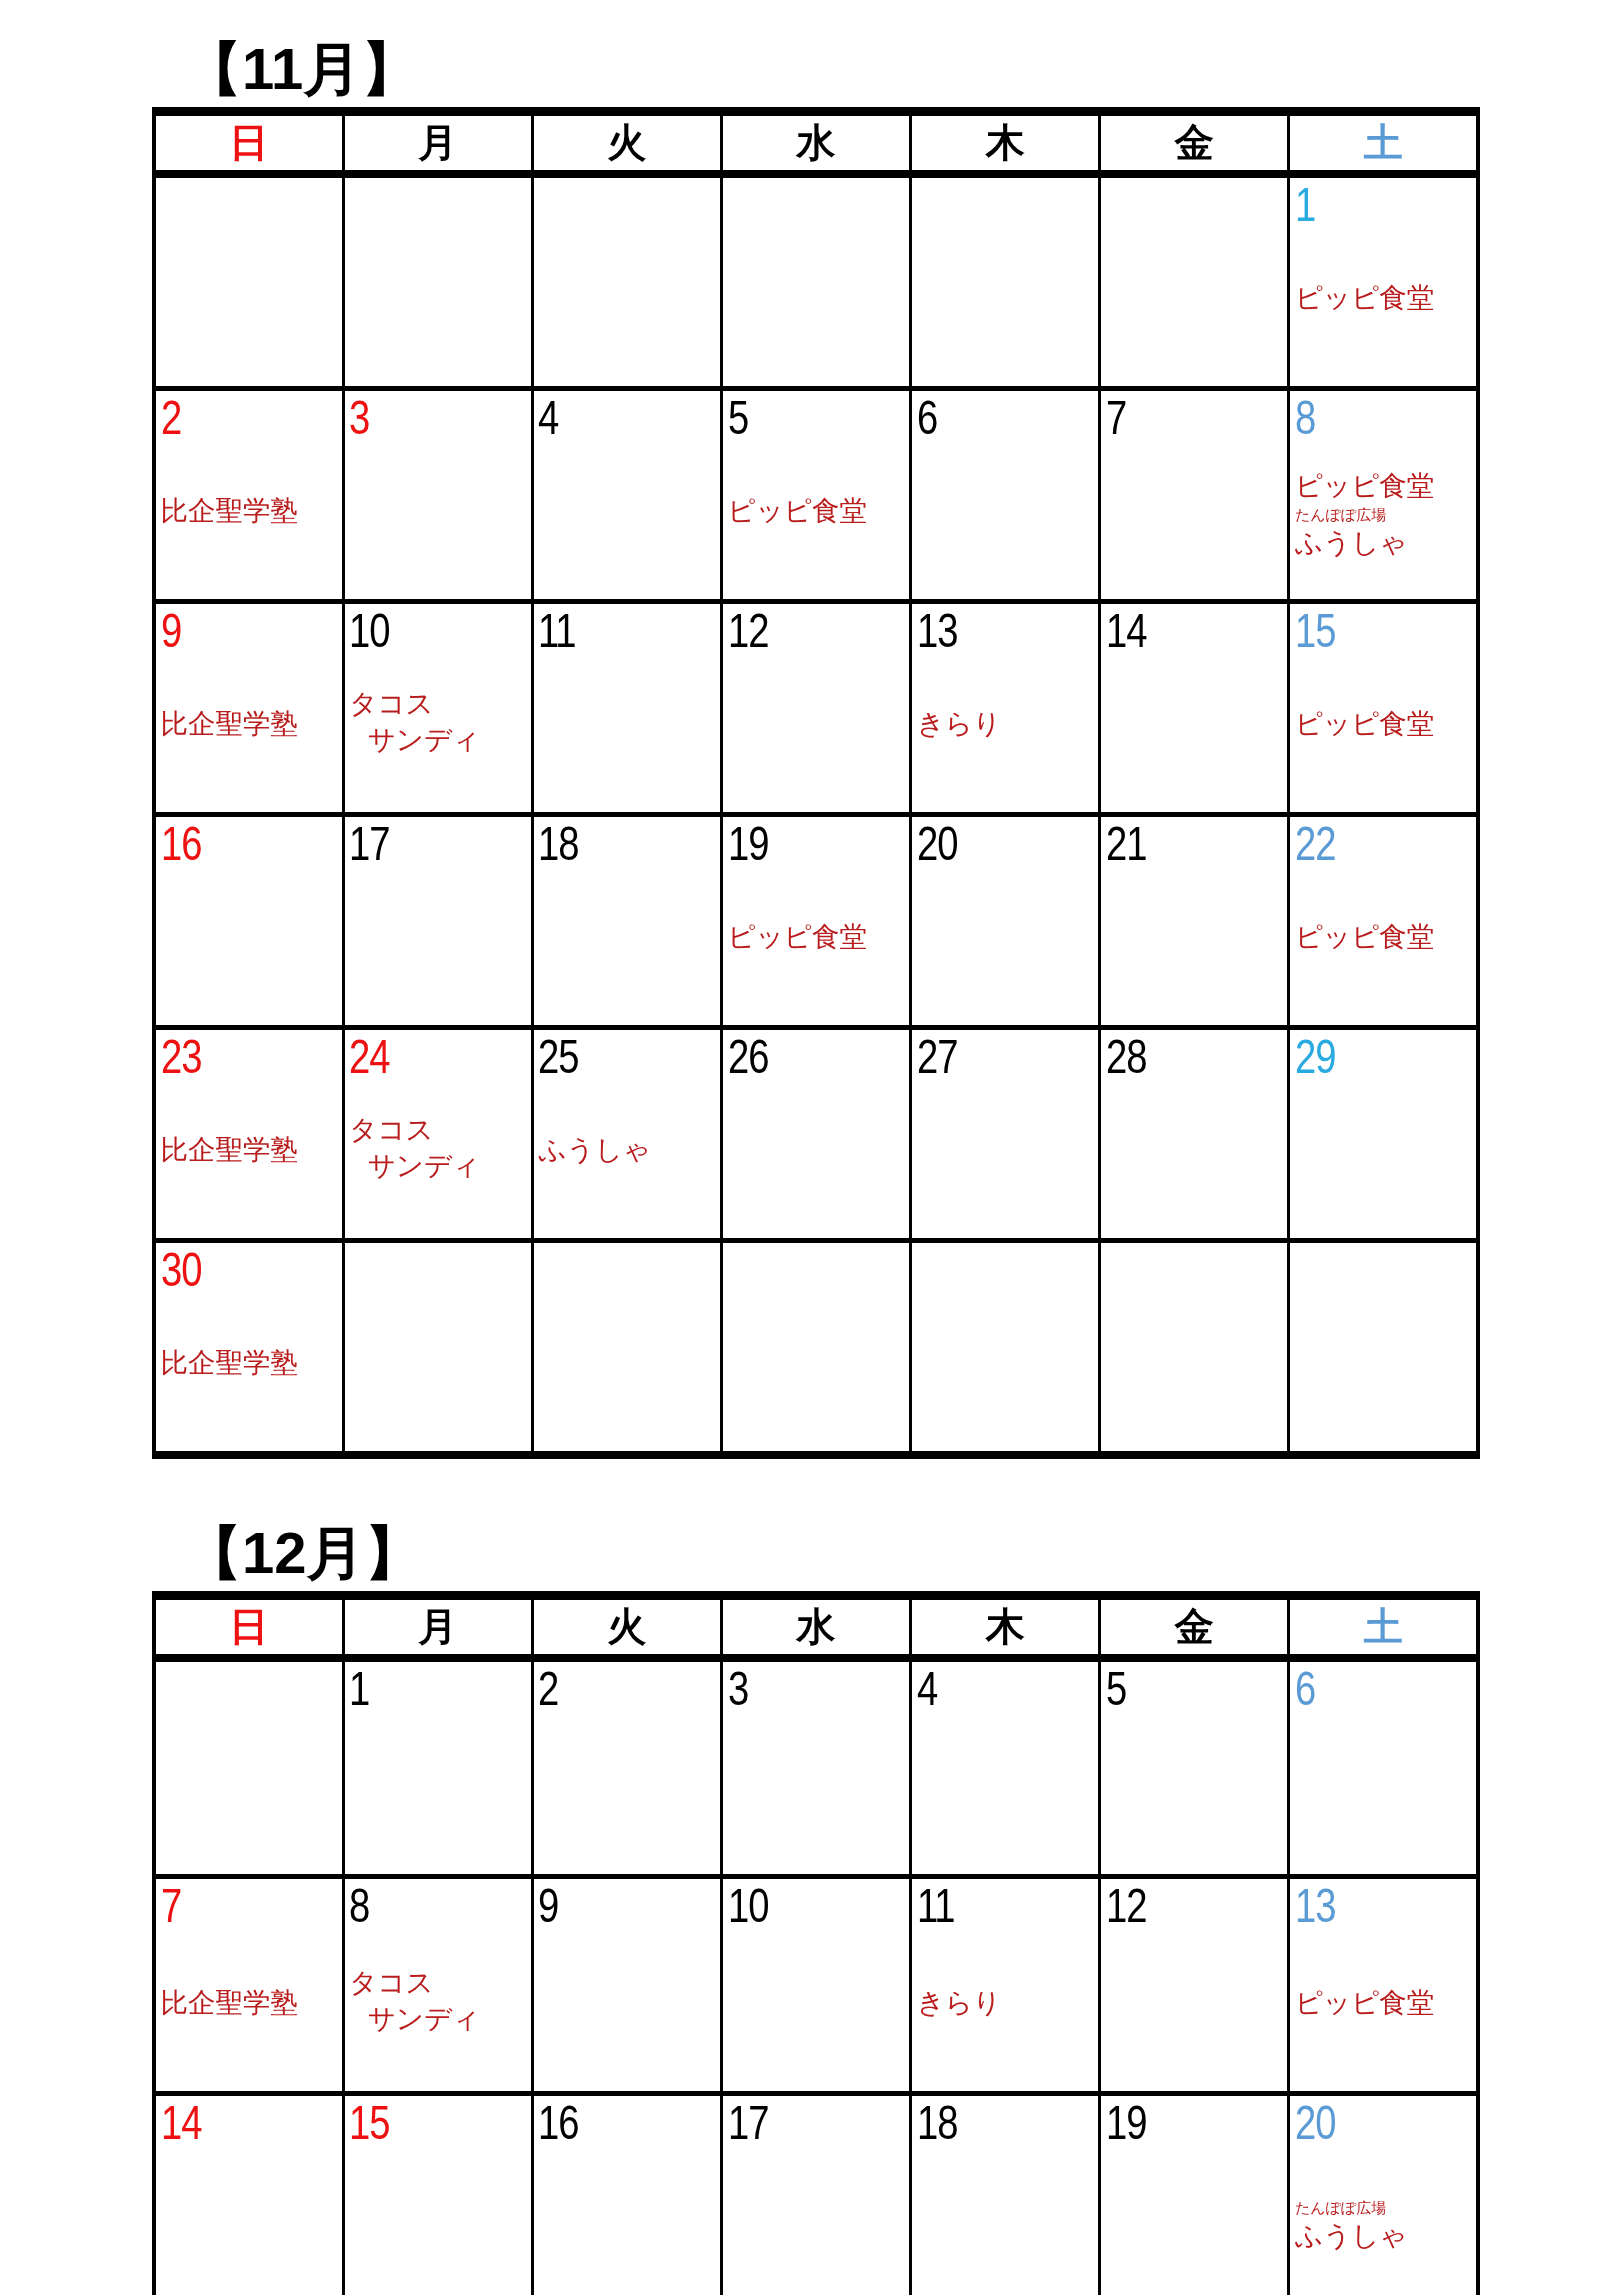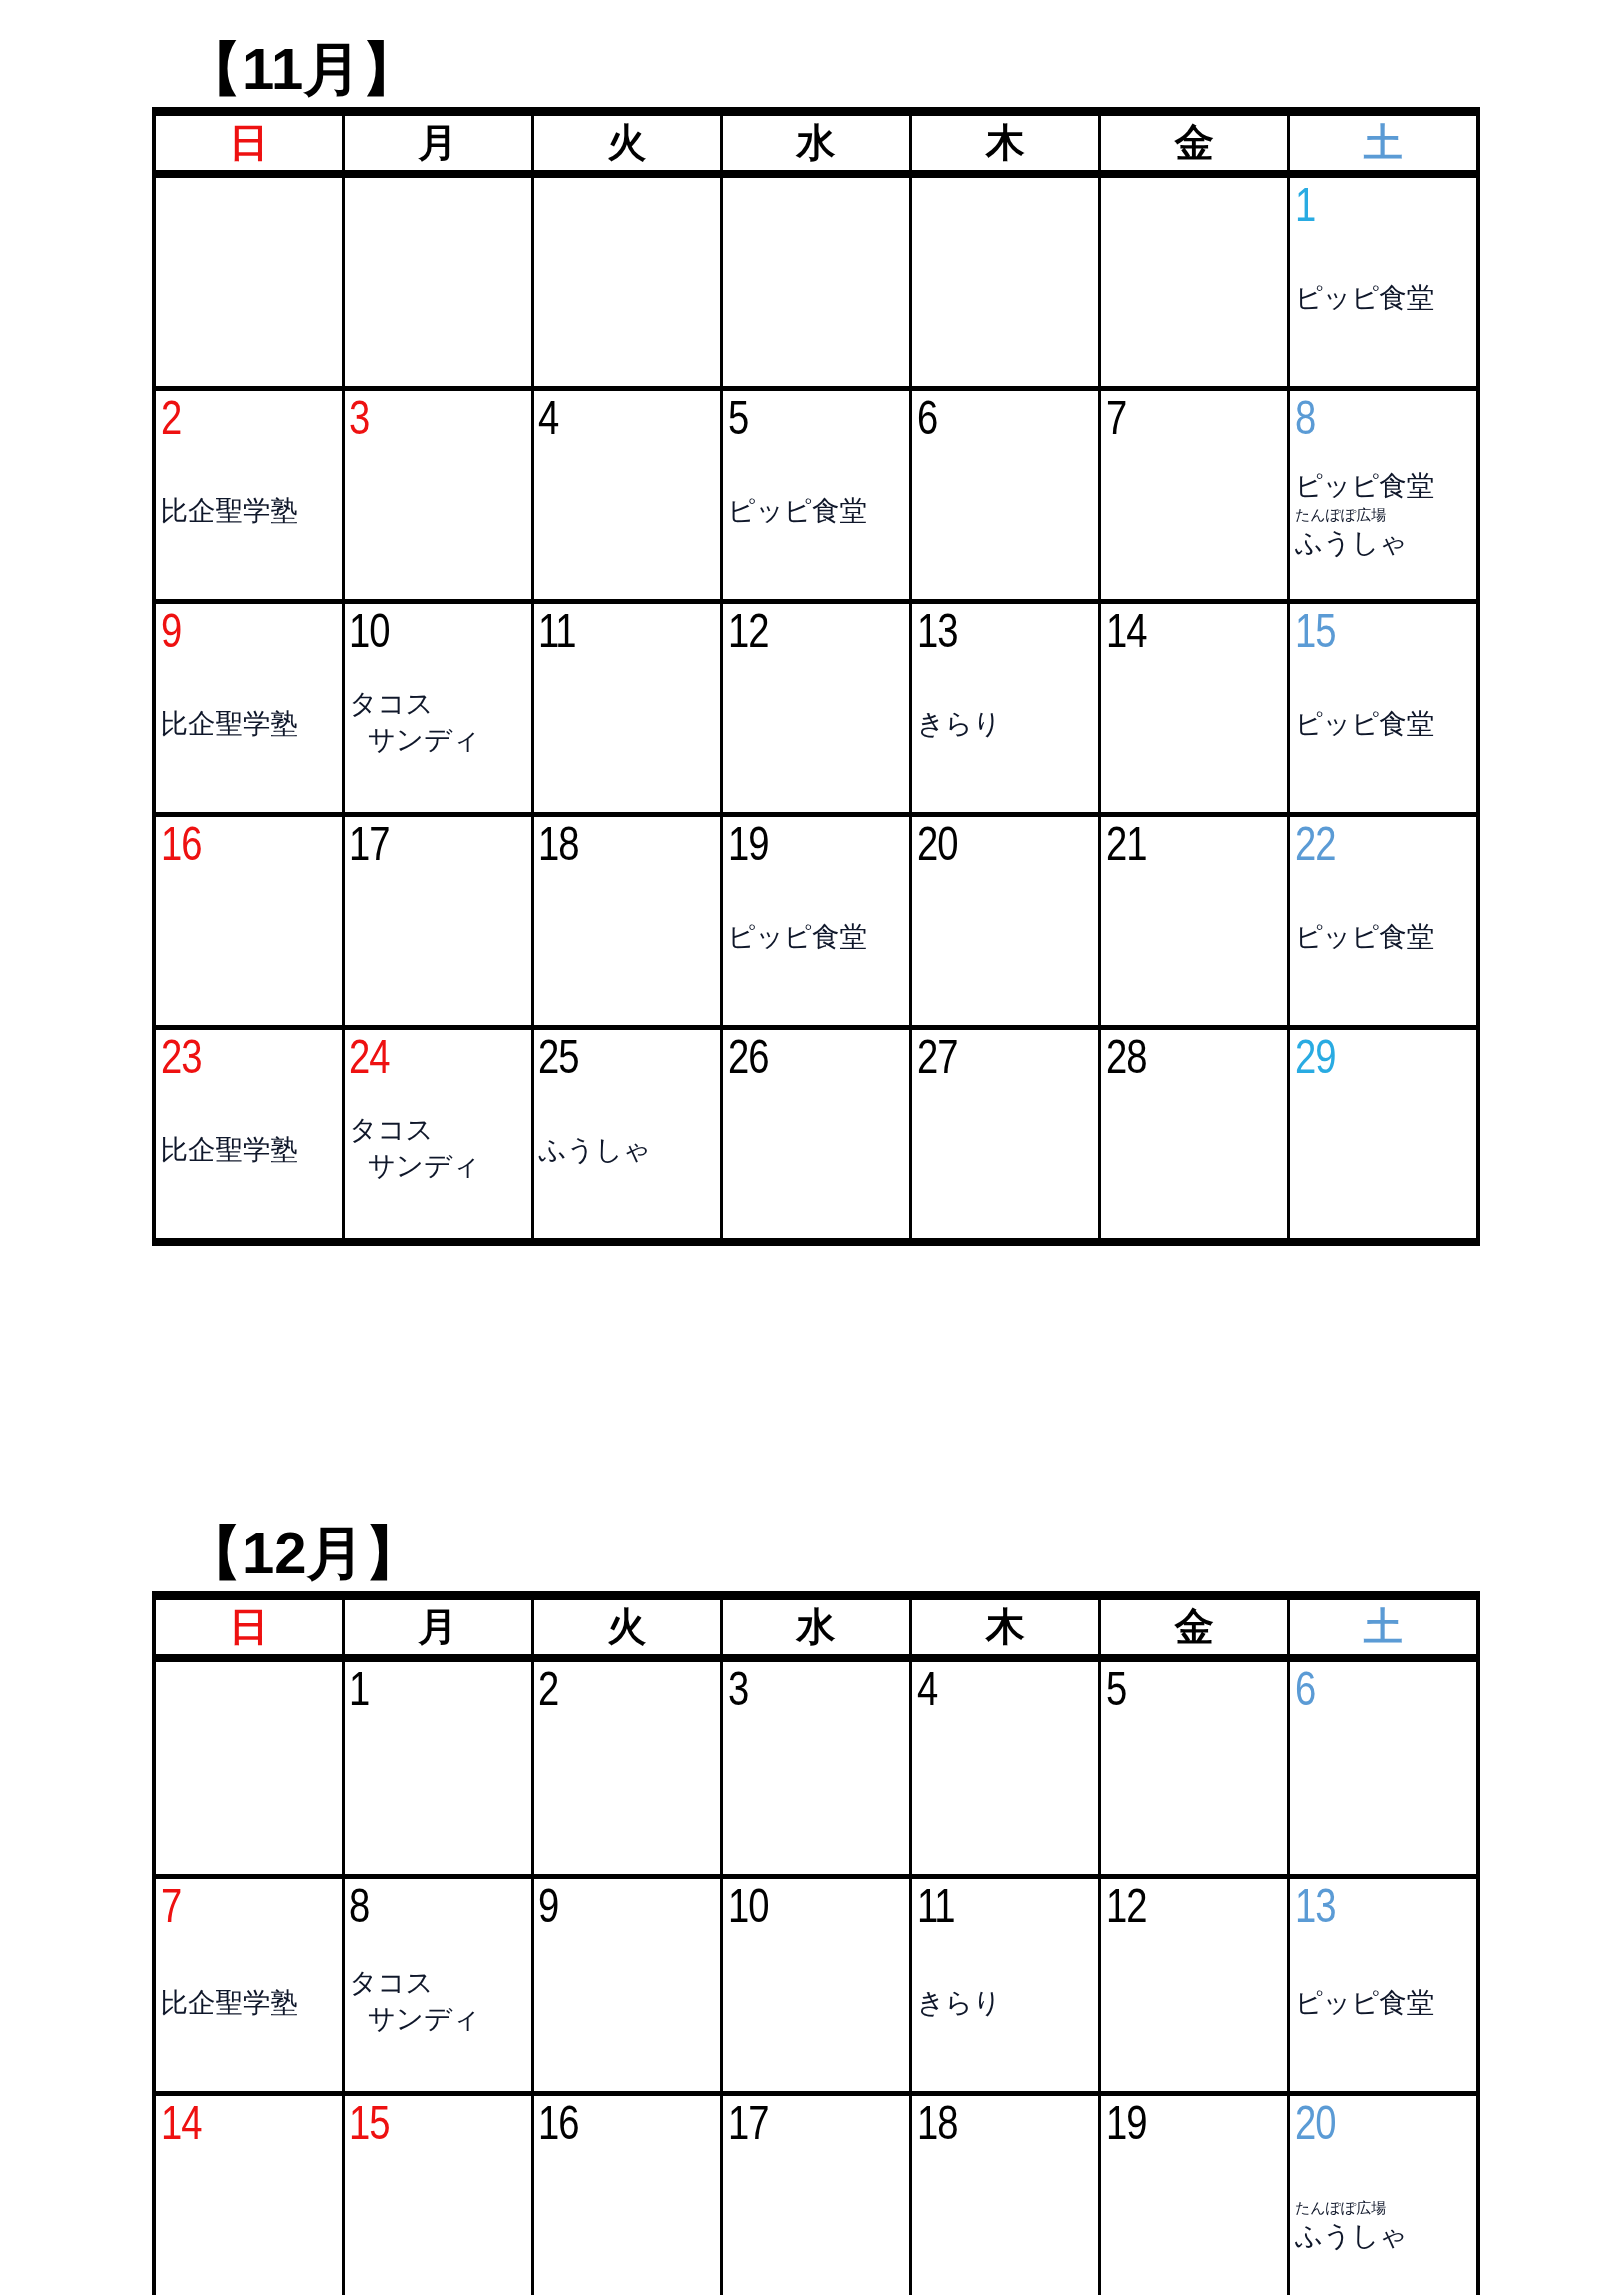--- a/index.html
+++ b/index.html
@@ -23,21 +23,21 @@
     border:3.7px solid #000;border-top-width:5.5px;border-bottom-width:5.5px;
     padding:0;vertical-align:top;
   }
   .cellbox{position:relative;height:208px;}
   .month.dec .cellbox{height:212px;}
   .date-num{
     position:absolute;top:0.9px;left:4.6px;font-size:49px;font-weight:400;line-height:1.05;
     transform:scaleX(0.78);transform-origin:0 0;letter-spacing:-1.4px;
   }
   .events{position:absolute;left:4.6px;right:0.9px;}
-  .ev{font-size:27.5px;line-height:1.34;color:#0f172a;white-space:nowrap;}
+  .ev{font-size:27.5px;line-height:1.34;color:#b91c1c;white-space:nowrap;}
   .ev.small{font-size:15px;}
   .ev.indent{padding-left:18.4px;}
 </style>
 </head>
 <body>
 
 <div class="month nov">
   <h2 class="month-title">【11月】</h2>
   <table class="cal">
     <thead>
@@ -261,20 +261,48 @@
             <div class="cellbox">
               <div class="date-num" style="color: rgb(0, 0, 0);">28</div>
             </div>
           </td>
           <td>
             <div class="cellbox">
               <div class="date-num" style="color: rgb(41, 171, 226);">29</div>
             </div>
           </td>
         </tr>
+        <tr>
+          <td>
+            <div class="cellbox">
+              <div class="date-num" style="color: rgb(238, 17, 17);">30</div>
+              <div class="events" style="bottom: 69px;">
+                <div class="ev">比企聖学塾</div>
+              </div>
+            </div>
+          </td>
+          <td>
+            <div class="cellbox"></div>
+          </td>
+          <td>
+            <div class="cellbox"></div>
+          </td>
+          <td>
+            <div class="cellbox"></div>
+          </td>
+          <td>
+            <div class="cellbox"></div>
+          </td>
+          <td>
+            <div class="cellbox"></div>
+          </td>
+          <td>
+            <div class="cellbox"></div>
+          </td>
+        </tr>
       </tbody>
   </table>
 </div>
 
 <div class="month dec">
   <h2 class="month-title">【12月】</h2>
   <table class="cal">
     <thead>
         <tr>
           <th style="color: rgb(238, 17, 17);">日</th>

